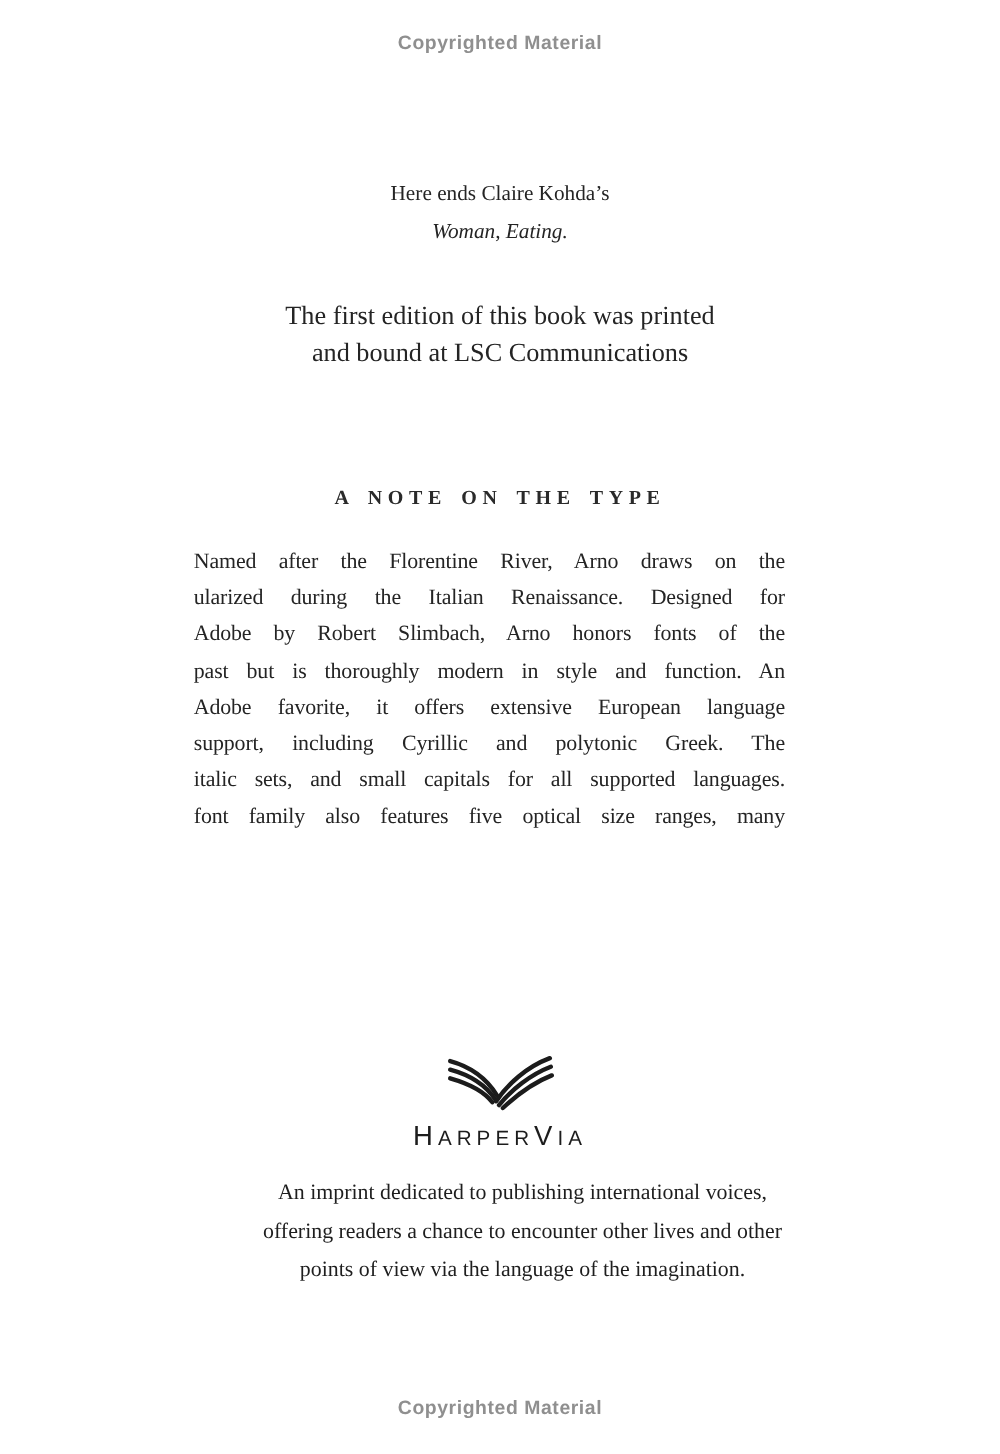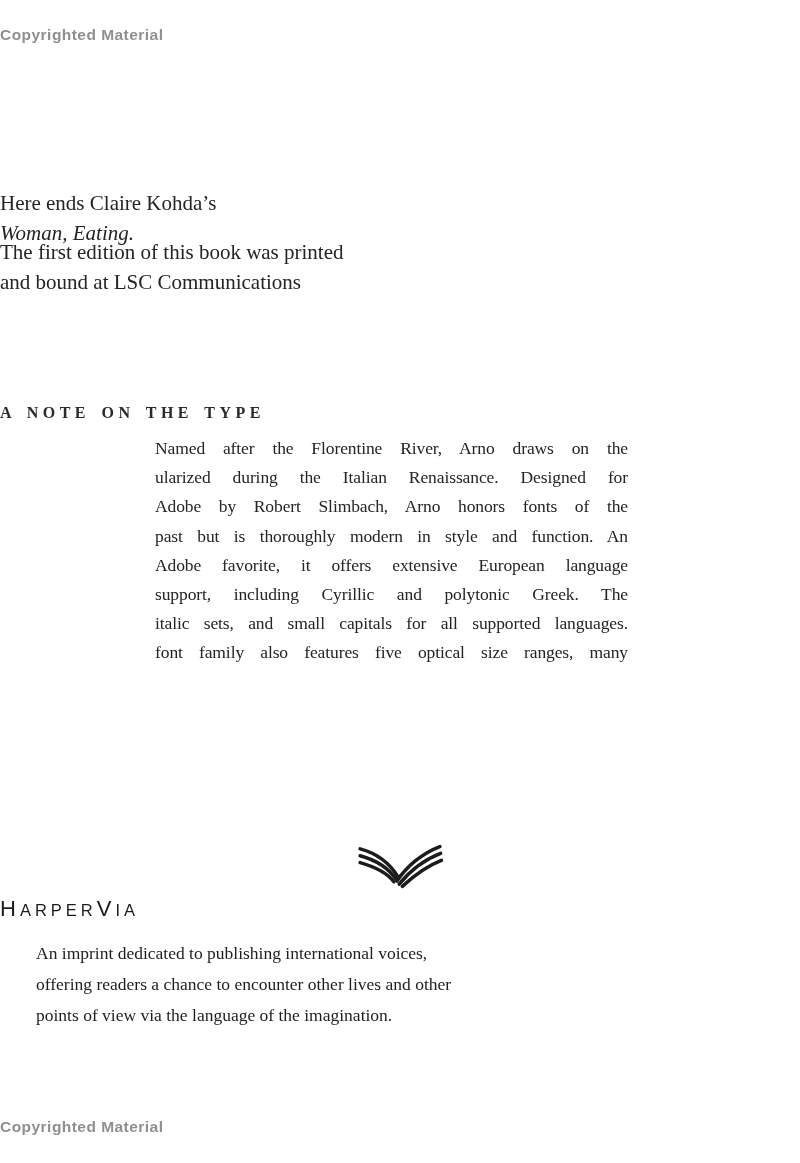--- a/index.html
+++ b/index.html
@@ -9,48 +9,47 @@
     height: 1163px;
     background: #ffffff;
     font-family: "Liberation Serif", "DejaVu Serif", serif;
     color: #242424;
     overflow: hidden;
   }
   .center-abs {
     position: absolute;
     left: 0;
     width: 100%;
-    text-align: left;
+    text-align: center;
   }
   .watermark {
     font-family: "Liberation Sans", "DejaVu Sans", sans-serif;
     font-size: 15.5px;
     font-weight: 700;
     letter-spacing: 0.03em;
     color: #8f8f8f;
   }
   .watermark-top { top: 26px; }
   .watermark-bottom { top: 1118px; }
 
   .closing {
     top: 140px;
-    font-size: 21px;
+    font-size: 17px;
     line-height: 30px;
-    margin-top: 48px;
   }
   .closing .book-title { font-style: italic; }
 
   .printing {
     top: 238px;
     font-size: 21px;
     line-height: 29.5px;
   }
 
   .type-heading {
-    top: 404px;
+    top: 390px;
     margin: 0;
     font-size: 16px;
     font-weight: 600;
     letter-spacing: 4.5px;
     word-spacing: 3px;
     color: #2a2a2a;
   }
 
   .type-body {
     position: absolute;

